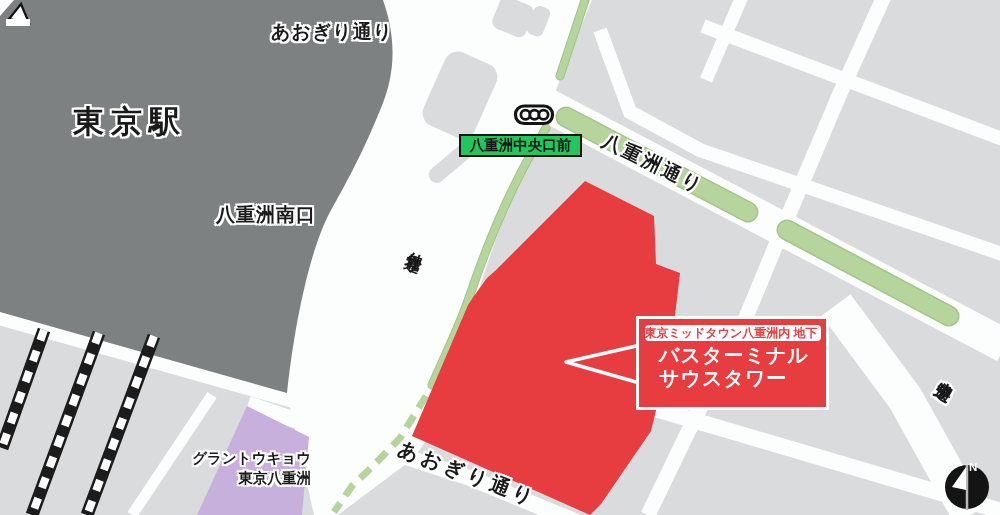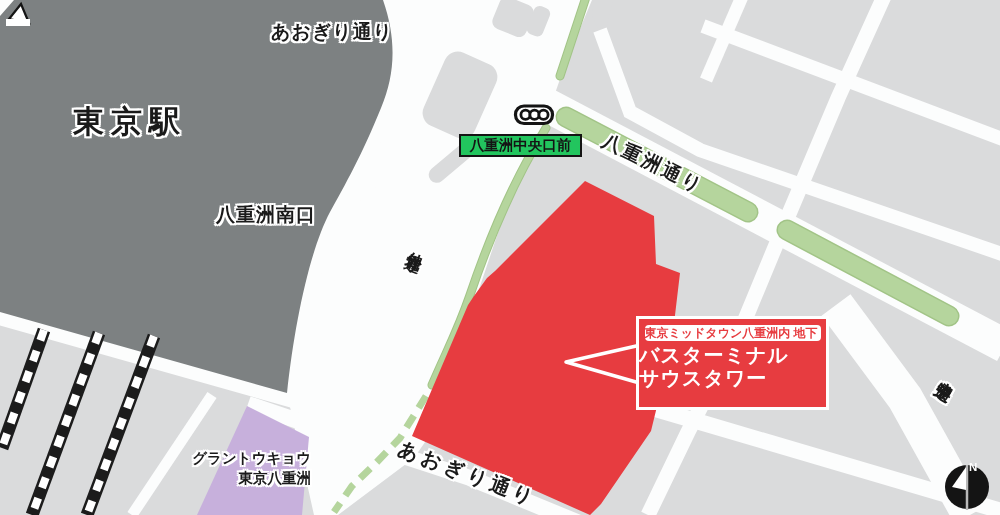--- a/index.html
+++ b/index.html
@@ -33,21 +33,21 @@
   #chuo-label{left:945px;top:372px;font-size:17px;letter-spacing:1px;transform:rotate(32deg);transform-origin:50% 0;}
   #gran-tokyo{left:161px;top:448px;width:150px;text-align:right;font-size:14.5px;line-height:20px;}
   #sign-box{left:459px;top:134px;width:119px;height:19px;background:#22c55e;border:2.5px solid #141414;
             color:#141414;font-size:14.5px;font-weight:bold;text-align:center;line-height:19px;
             position:absolute;letter-spacing:0;}
   #pointer-svg{left:528px;top:118px;position:absolute;}
   #callout{position:absolute;left:636px;top:316px;width:187px;height:88px;background:var(--brand-red);
            border:3.5px solid #fff;border-radius:0;text-align:left;}
   #callout .badge{margin:6px auto 3px auto;width:176px;background:#fff;color:var(--brand-red);
            border-radius:4px;font-size:12px;font-weight:bold;line-height:16px;letter-spacing:0;}
-  #callout .title{color:#fff;font-weight:bold;font-size:20px;line-height:23px;letter-spacing:1px;}
+  #callout .title{color:#fff;font-weight:bold;font-size:20px;line-height:23px;letter-spacing:1px;padding-left:20px;}
   #compass-n{left:969px;top:461px;font-size:11.5px;color:#fff;font-weight:bold;text-shadow:none;position:absolute;}
 </style>
 </head>
 <body>
 
 <div id="map">
 
   <svg width="1000" height="515" viewBox="0 0 1000 515">
 
     <rect x="0" y="0" width="1000" height="515" fill="var(--block-gray)"></rect>

